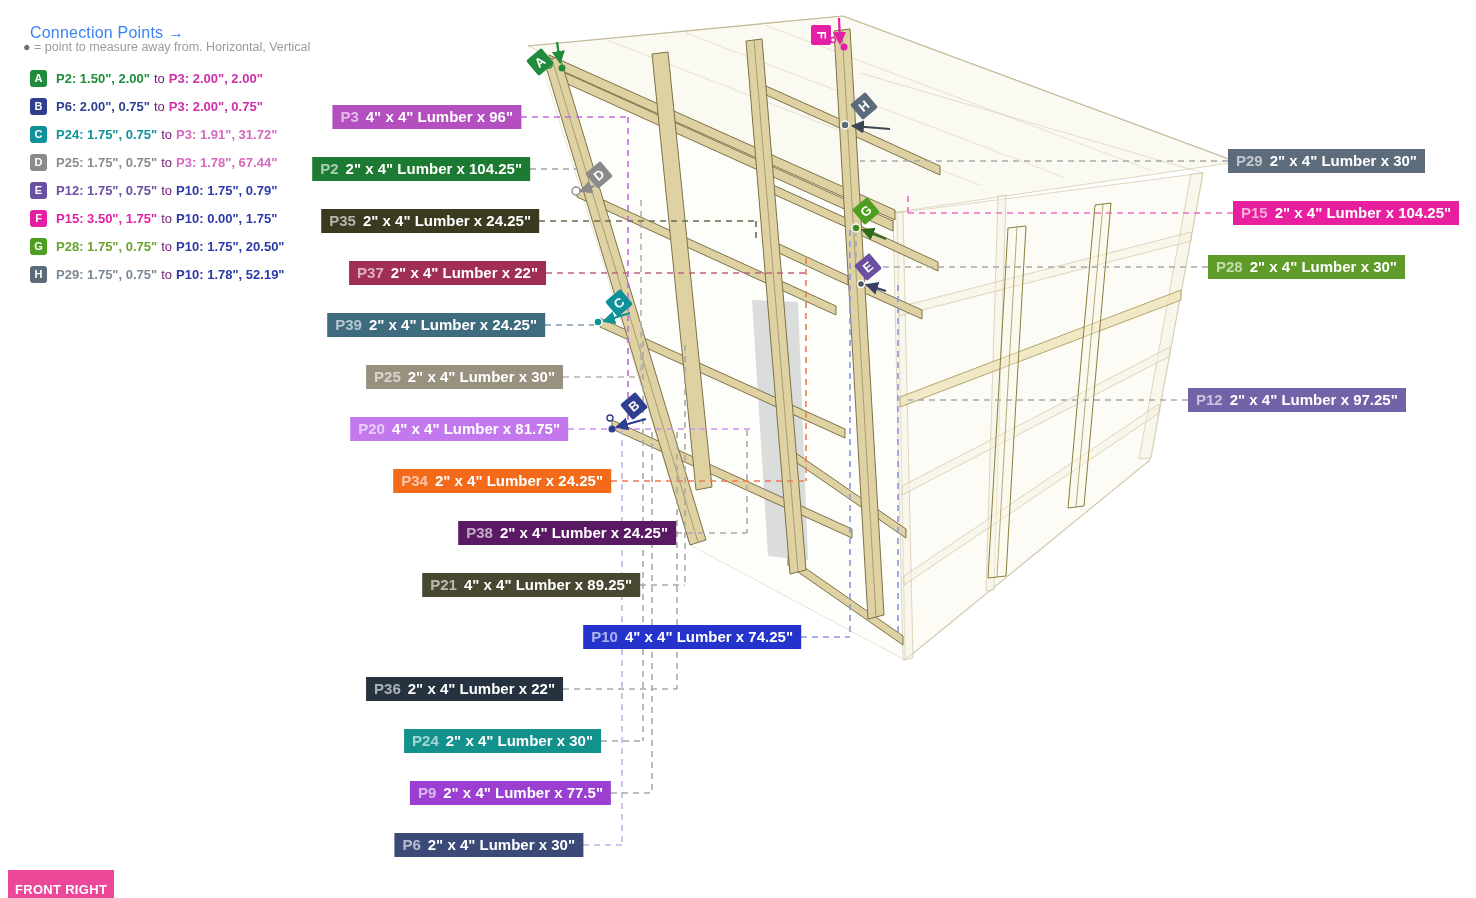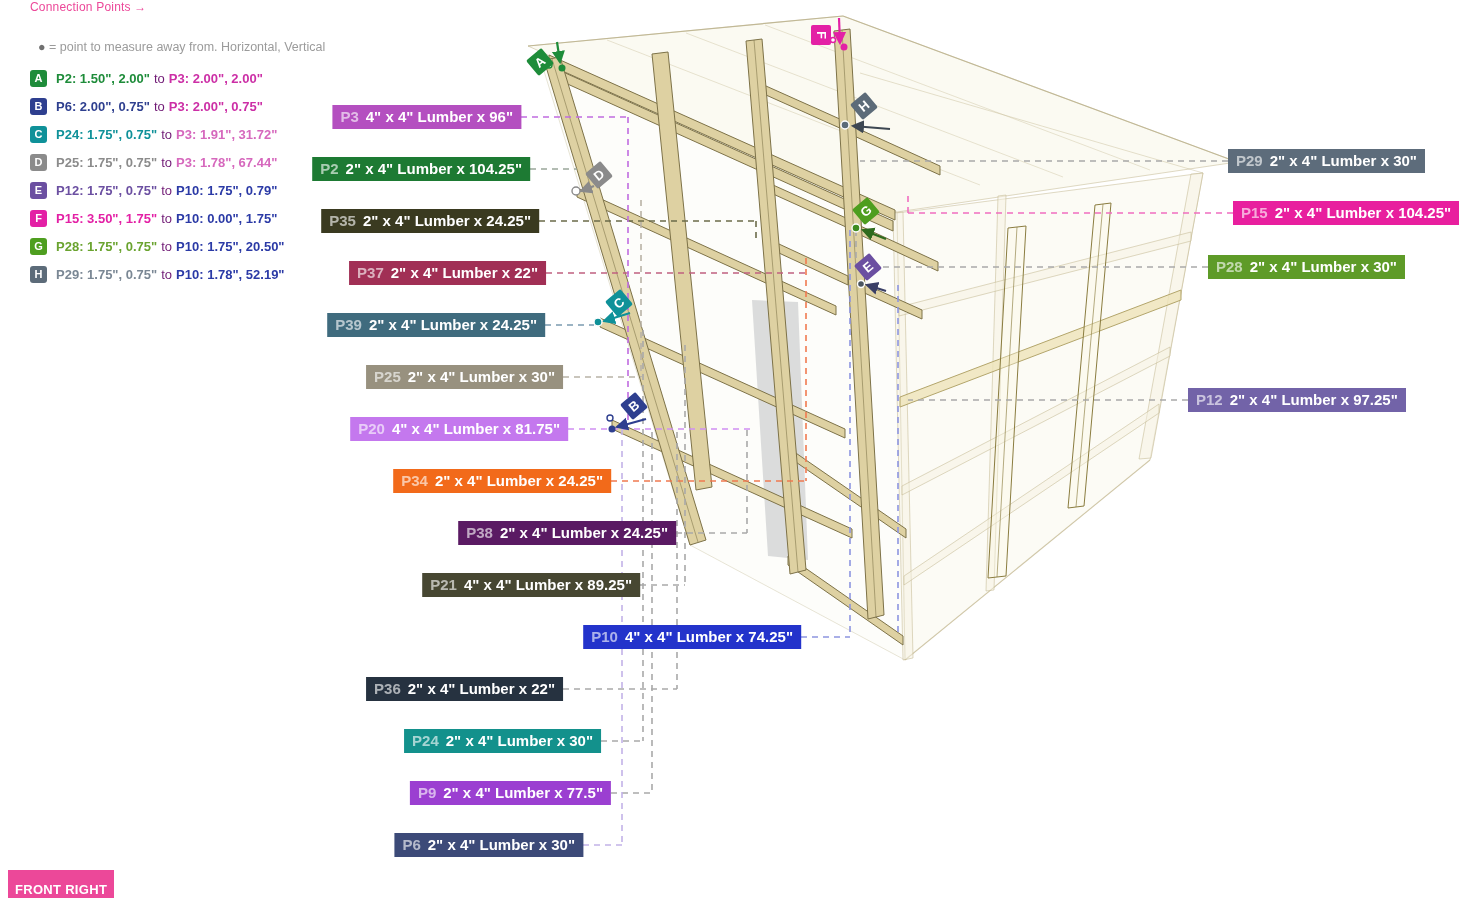--- a/index.html
+++ b/index.html
@@ -1,20 +1,20 @@
 <!DOCTYPE html>
 <html><head>
 <meta charset="utf-8">
 <style>
   html,body{margin:0;padding:0;background:#fff;}
   .canvas{position:relative;width:1476px;height:898px;background:#ffffff;
           font-family:"Liberation Sans",sans-serif;overflow:hidden;}
   #scene{position:absolute;left:0;top:0;}
-  .hdr{position:absolute;left:30px;top:0;color:#ec4899;font-size:12px;letter-spacing:.2px;}
-  .legend{position:absolute;left:38px;top:40px;color:#9b9b9b;font-size:12.5px;}
+  .hdr{position:absolute;left:30px;top:24px;color:#3b82f6;font-size:16px;letter-spacing:.2px;}
+  .legend{position:absolute;left:23px;top:40px;color:#9b9b9b;font-size:12.5px;}
   .legend .dot{color:#707070;}
   .cp-list{position:absolute;left:30px;top:64px;}
   .cp-row{display:flex;align-items:center;height:28px;}
   .cp-badge{width:17px;height:17px;border-radius:3px;color:#fff;font-weight:bold;font-size:11px;
             display:flex;align-items:center;justify-content:center;margin-right:9px;flex:0 0 auto;}
   .cp-text{font-size:13px;white-space:nowrap;}
   .cp-text b{font-weight:bold;}
   .cp-text .joiner{color:#701a75;font-weight:normal;padding:0 4px;}
   .chip{position:absolute;transform:translate(0,-50%);padding:3px 8px 4px 8px;font-weight:bold;
         font-size:15px;color:#fff;white-space:nowrap;line-height:17px;}

